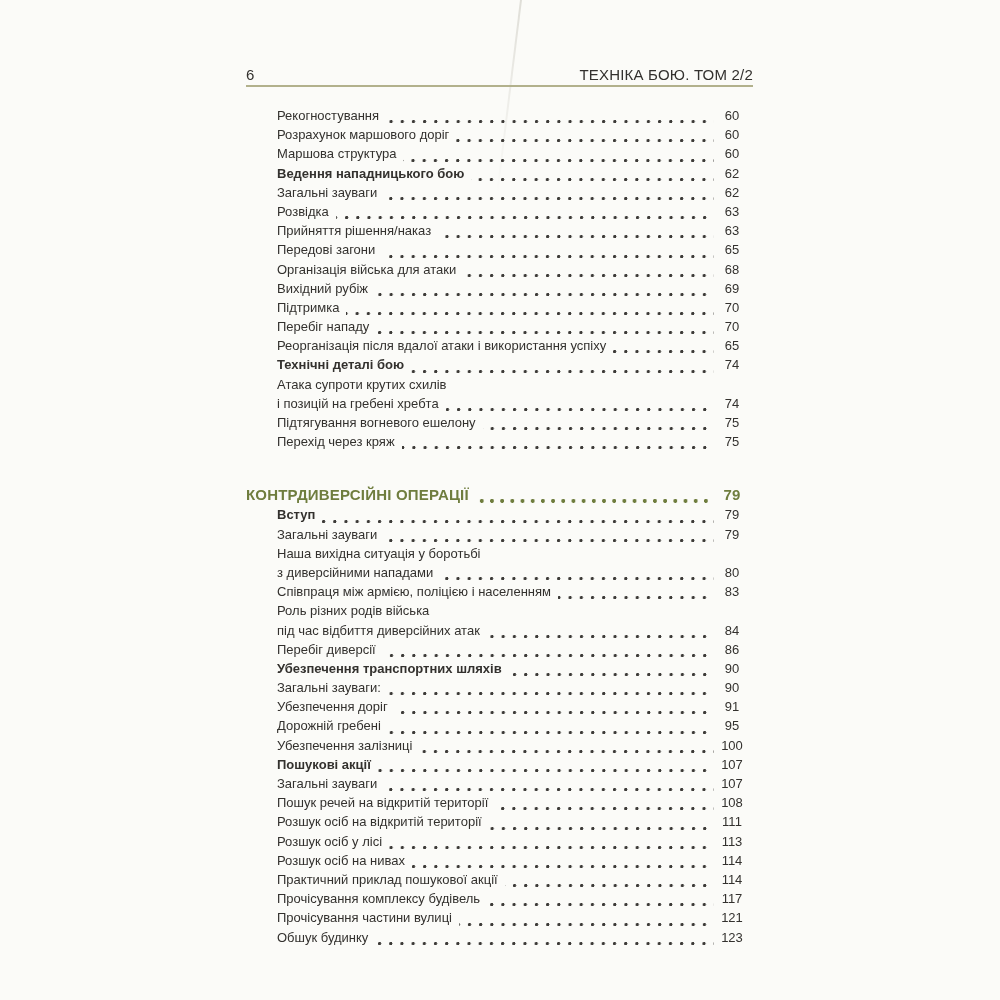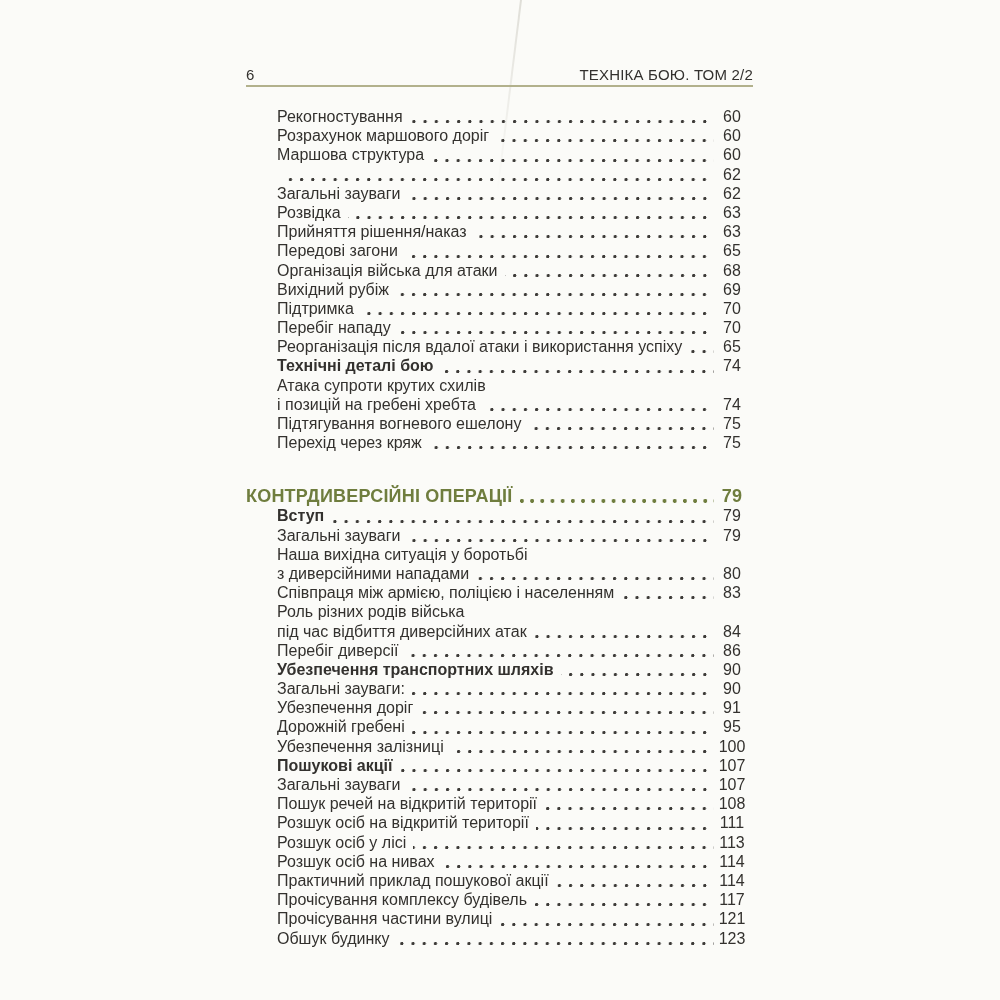--- a/index.html
+++ b/index.html
@@ -52,29 +52,29 @@
     position: absolute;
     left: 246px;
     width: 507px;
     top: 108px;
   }
   .toc-section + .toc-section { margin-top: 33px; }
   .toc-row {
     display: flex;
     align-items: baseline;
     height: 19.2px;
-    font-size: 16px;
+    font-size: 13px;
     padding-left: 31px;
     white-space: nowrap;
   }
   .toc-row.bold { font-weight: bold; }
   .toc-row.chapter {
     padding-left: 0;
     height: 21px;
-    font-size: 18px;
+    font-size: 15px;
     font-weight: bold;
     color: var(--accent, #6f7d3e);
     letter-spacing: 0.2px;
   }
   .toc-label { white-space: nowrap; }
   .toc-leader {
     flex: 1 1 auto;
     align-self: flex-end;
     height: 4px;
     margin: 0 2px 3px 7px;
@@ -121,20 +121,21 @@
     <span class="toc-label">Розрахунок маршового доріг</span>
     <span class="toc-leader"></span>
     <span class="toc-page">60</span>
   </div>
       <div class="toc-row">
     <span class="toc-label">Маршова структура</span>
     <span class="toc-leader"></span>
     <span class="toc-page">60</span>
   </div>
       <div class="toc-row bold">
+    <span class="toc-label">Ведення нападницького бою</span>
     <span class="toc-leader"></span>
     <span class="toc-page">62</span>
   </div>
       <div class="toc-row">
     <span class="toc-label">Загальні зауваги</span>
     <span class="toc-leader"></span>
     <span class="toc-page">62</span>
   </div>
       <div class="toc-row">
     <span class="toc-label">Розвідка</span>

